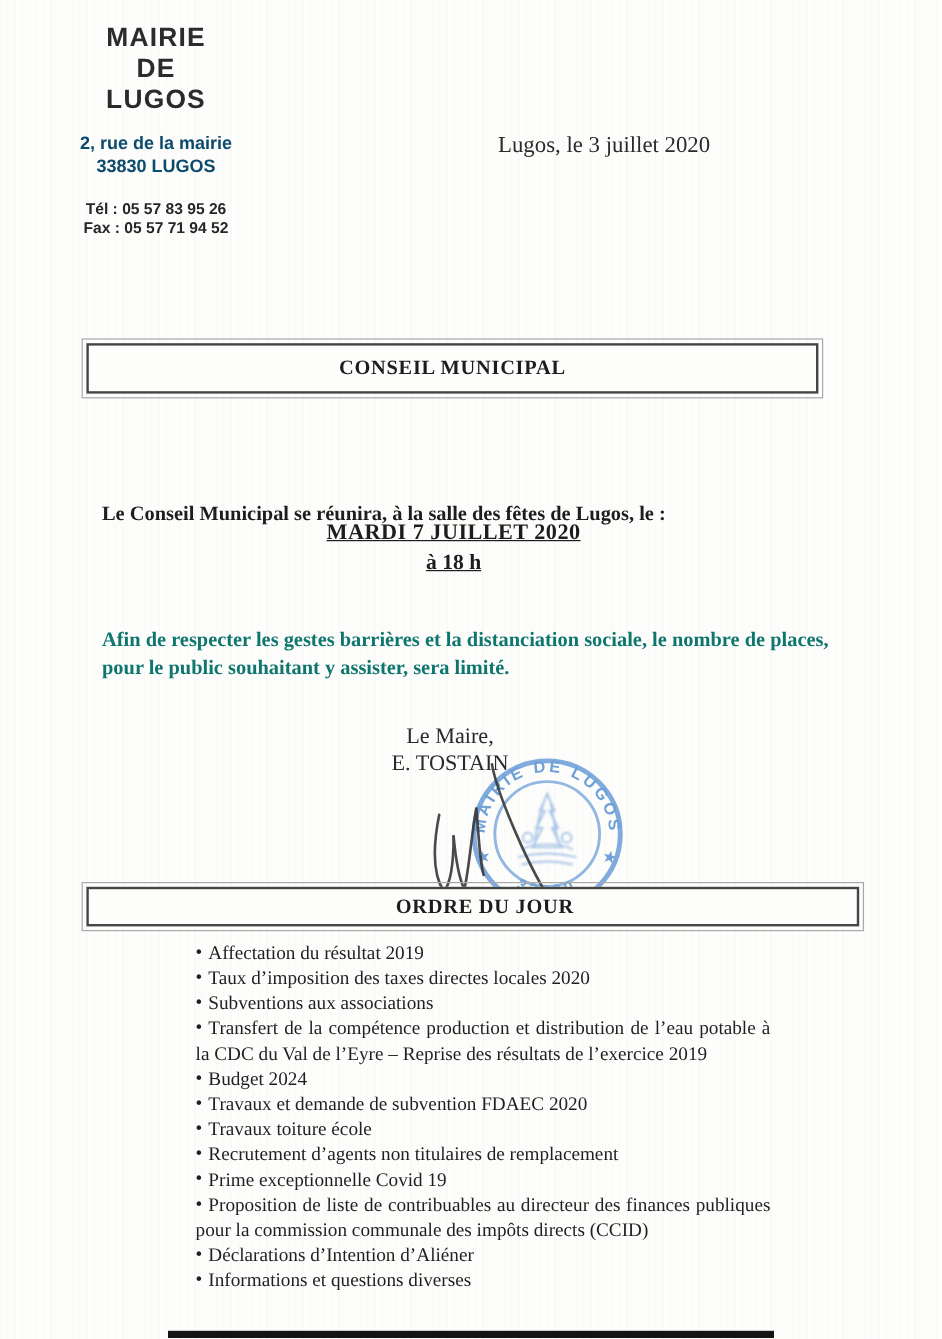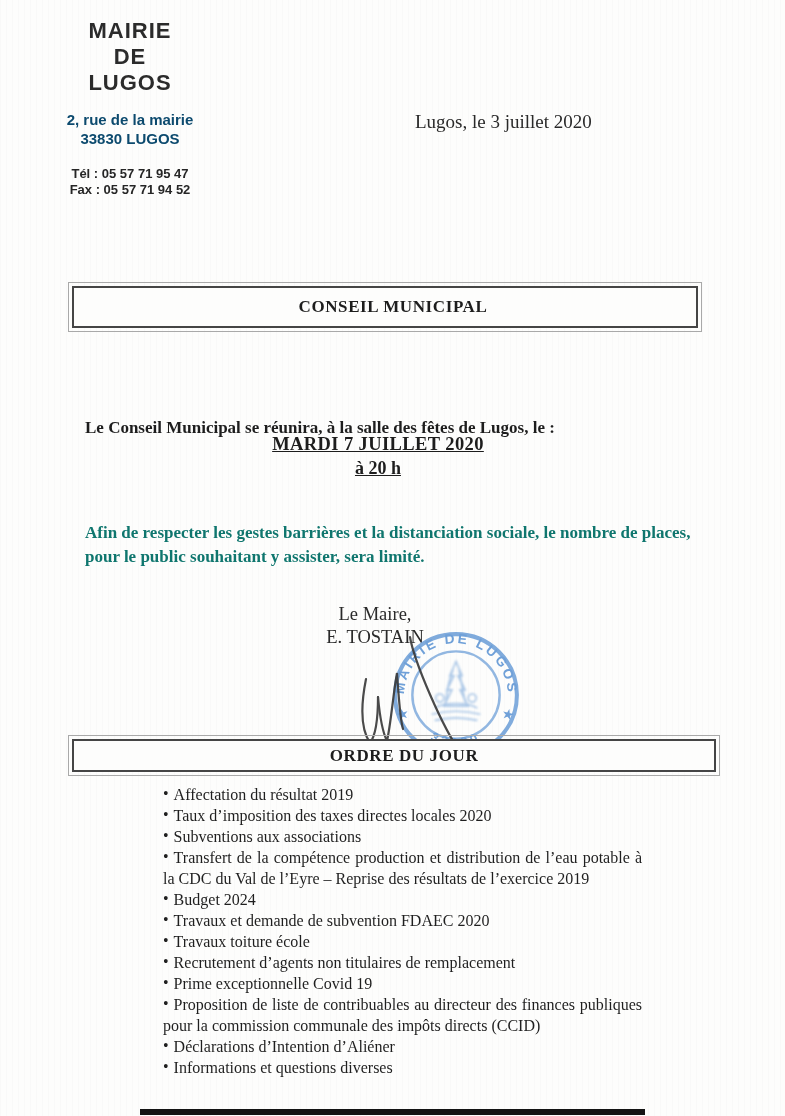--- a/index.html
+++ b/index.html
@@ -23,21 +23,21 @@
     font-family:"Liberation Sans", sans-serif; font-weight:700; font-size:13px; line-height:16px; color:#262626; }
 
   .dateline { position:absolute; left:415px; top:111px; font-size:19px; color:#2a2a2a; }
 
   .title-box {
     position:absolute; left:72px; width:606px; height:38px;
     border:2px solid #454545; outline:1px solid #a9a9a9; outline-offset:3px;
     text-align:center; line-height:38px; font-weight:700; font-size:17px;
     letter-spacing:0.6px; color:#1d1d1d; background:#fdfdfc;
   }
-  .box-conseil { top:286px;padding-left:16px; }
+  .box-conseil { top:286px; }
   .box-ordre  { top:739px; width:620px; height:29px; line-height:29px;padding-left:20px; }
 
   .intro { position:absolute; left:85px; top:370px; width:620px;
     font-weight:700; font-size:17px; color:#1d1d1d;margin-top:48px; }
 
   .meeting { position:absolute; left:72px; top:434px; width:612px; text-align:center;
     font-weight:700; color:#1d1d1d; }
   .meeting .mdate { font-size:18.5px; text-decoration:underline; letter-spacing:0.4px; }
   .meeting .mtime { font-size:18px; text-decoration:underline; margin-top:3px; }
 
@@ -66,33 +66,33 @@
   <div class="org-block">
     <div>MAIRIE</div>
     <div>DE</div>
     <div>LUGOS</div>
   </div>
   <div class="addr-block">
     <div>2, rue de la mairie</div>
     <div>33830 LUGOS</div>
   </div>
   <div class="contact-block">
-    <div>Tél : 05 57 71 95 47</div>
+    <div>Tél : 05 57 83 95 26</div>
     <div>Fax : 05 57 71 94 52</div>
   </div>
 
   <div class="dateline">Lugos, le 3 juillet 2020</div>
 
   <div class="title-box box-conseil">CONSEIL MUNICIPAL</div>
 
   <div class="intro">Le Conseil Municipal se réunira, à la salle des fêtes de Lugos, le :</div>
 
   <div class="meeting">
     <div class="mdate">MARDI 7 JUILLET 2020</div>
-    <div class="mtime">à 20 h</div>
+    <div class="mtime">à 18 h</div>
   </div>
 
   <div class="notice">Afin de respecter les gestes barrières et la distanciation sociale, le nombre de places, pour le public souhaitant y assister, sera limité.</div>
 
   <div class="sig-block">
     <div>Le Maire,</div>
     <div>E. TOSTAIN</div>
   </div>
 
   <div class="stamp-wrap">

